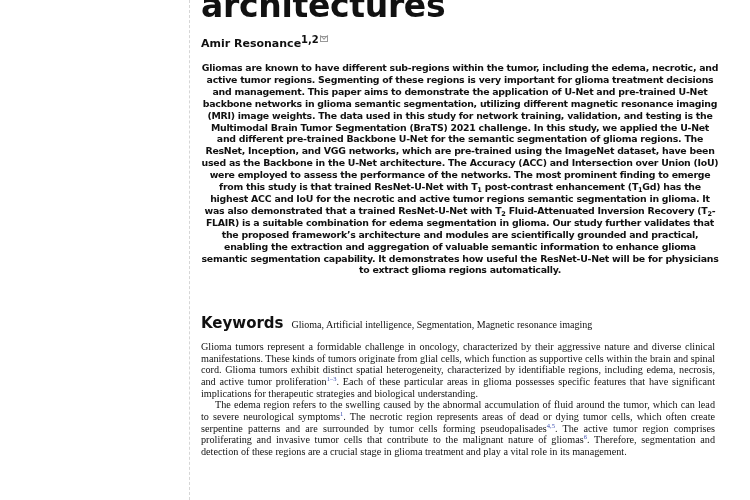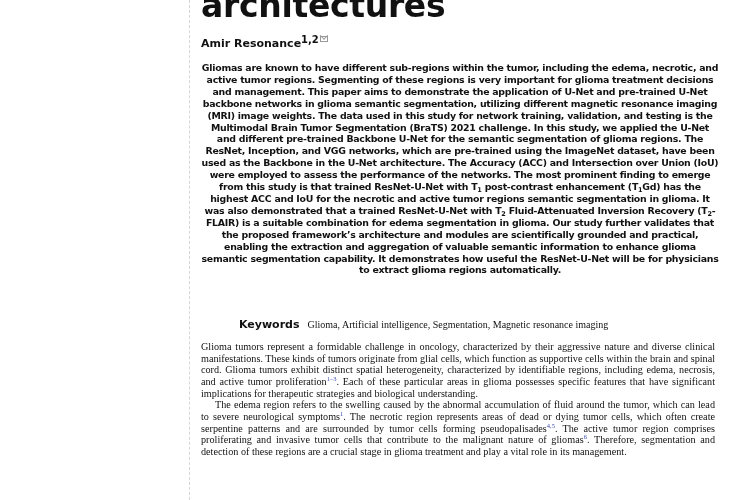--- a/index.html
+++ b/index.html
@@ -8,21 +8,21 @@
   .page { position:absolute; left:201px; top:0; width:514px; }
   .title { position:absolute; left:0; top:-14px; font-family:"DejaVu Sans", sans-serif; font-weight:bold; font-size:33px; line-height:40px; letter-spacing:-0.3px; color:#111; white-space:nowrap; }
   .author { position:absolute; left:0; top:33px; font-family:"DejaVu Sans", sans-serif; font-weight:bold; font-size:11px; line-height:14px; white-space:nowrap; }
   .author sup { font-size:10px; vertical-align:4px; font-weight:bold; }
   .mail-icon { display:inline-block; width:8px; height:6px; border:1px solid #999; position:relative; vertical-align:5px; margin-left:1px; box-sizing:border-box; }
   .mail-icon::after { content:""; position:absolute; left:0; top:-3px; width:5px; height:5px; border-right:1px solid #999; border-bottom:1px solid #999; transform:rotate(45deg) translate(-1px,-1px); transform-origin:center; }
   .abstract { position:absolute; left:0; top:62px; width:518px; font-family:"DejaVu Sans", sans-serif; font-weight:bold; font-size:9.4px; line-height:11.9px; letter-spacing:-0.25px; }
   .abstract p { margin:0;text-align:center; }
   .abstract sub, .body sub { font-size:6.5px; vertical-align:-2px; line-height:0; }
   .keywords { position:absolute; left:0; top:313px; white-space:nowrap; }
-  .kw-label { font-family:"DejaVu Sans", sans-serif; font-weight:bold; font-size:11px;margin-left:38px; }
+  .kw-label { font-family:"DejaVu Sans", sans-serif; font-weight:bold; font-size:15px; }
   .kw-values { font-family:"Liberation Serif", serif; font-size:10px; margin-left:8px; }
   .body { position:absolute; left:0; top:341px; width:514px; font-family:"Liberation Serif", serif; font-size:10.2px; line-height:11.65px; text-align:justify; }
   .body p { margin:0; }
   .body p.indent { text-indent:14px; }
   .cite { color:#3a4db0; font-size:6.5px; vertical-align:4px; line-height:0; }
 </style>
 </head>
 <body>
 
 <div class="margin-guide"></div>

